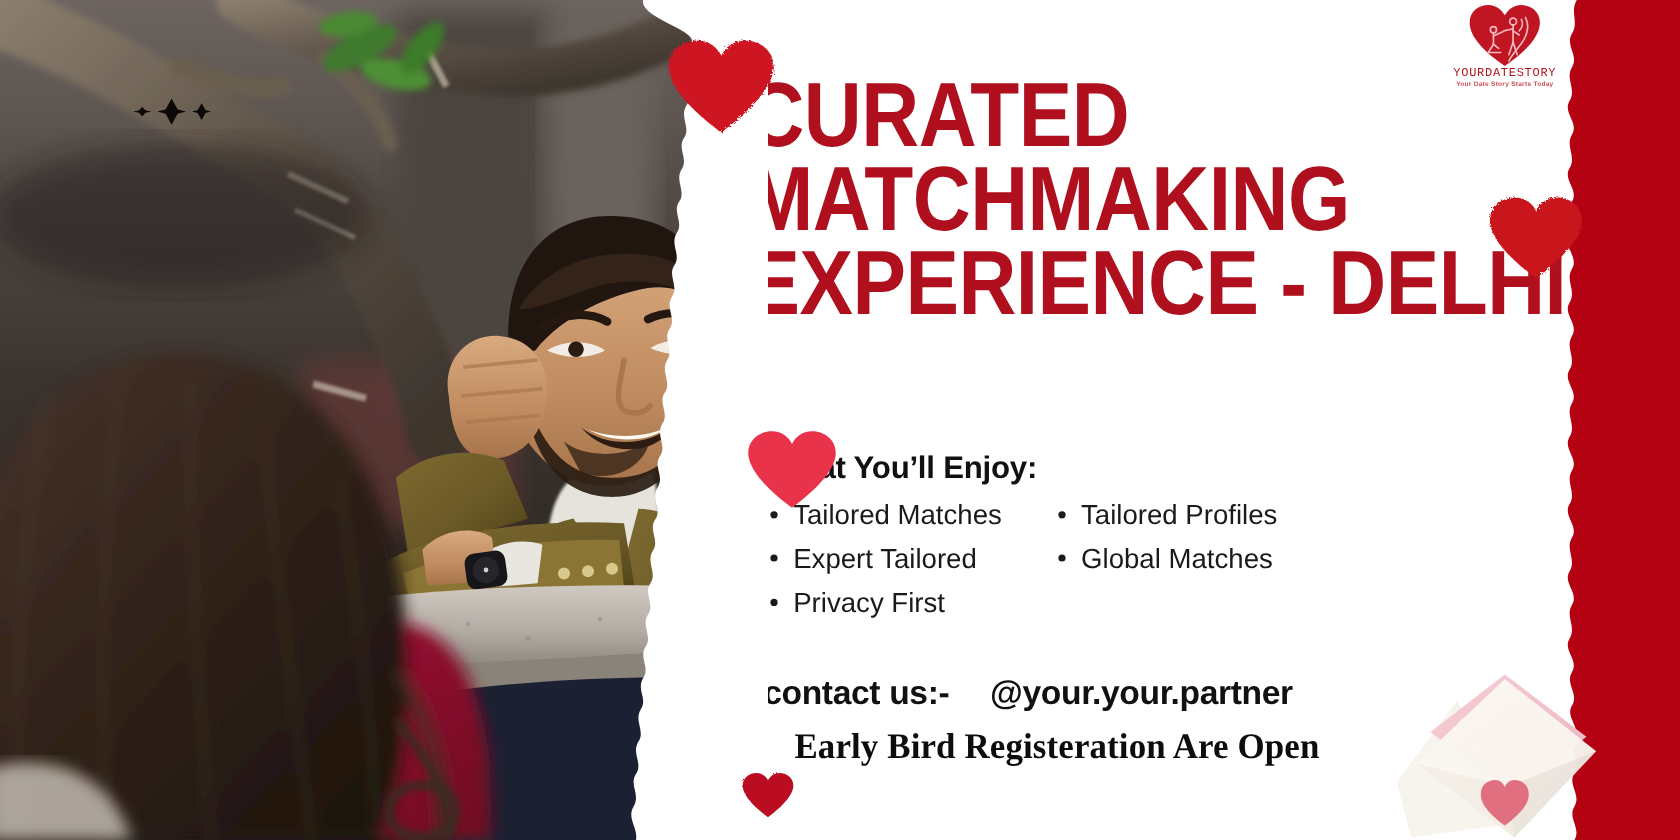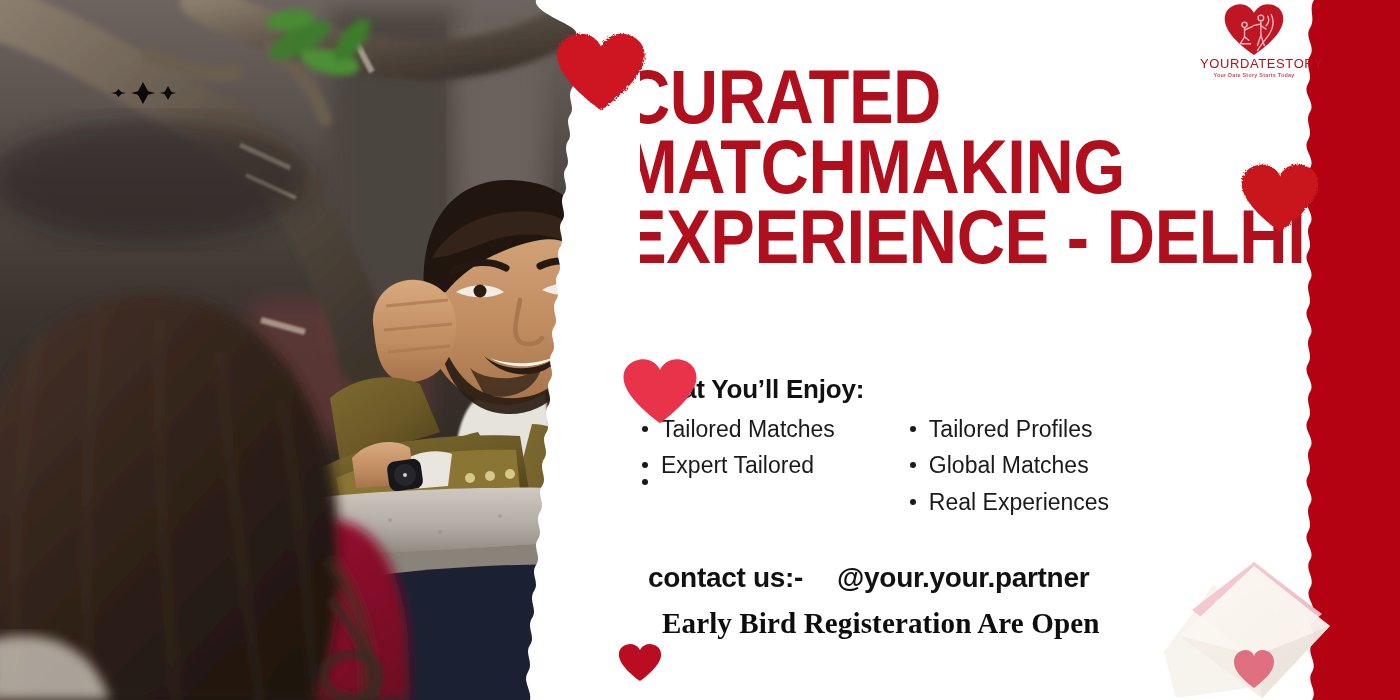--- a/index.html
+++ b/index.html
@@ -57,22 +57,22 @@
   .logo {
     position:absolute;
     right:92px;
     top:2px;
     width:108px;
     text-align:center;
     z-index:9;
   }
   .logo-mark { width:62px; height:56px; display:block; margin:0 auto; }
   .logo-name {
-    font-family:Liberation Sans, sans-serif;
-    font-size:13px;
+    font-family:Liberation Mono, monospace;
+    font-size:10px;
     letter-spacing:0.6px;
     color:#b5121b;
     font-weight:400;
     margin-top:-2px;
   }
   .logo-tag {
     font-family:"Liberation Sans", sans-serif;
     font-size:5.4px;
     letter-spacing:0.25px;
     color:#c8505a;
@@ -104,21 +104,21 @@
   }
   .enjoy-title {
     font-size:26px;
     font-weight:700;
     color:#111111;
     letter-spacing:-0.2px;
     margin-bottom:6px;
   }
   .bullets {
     display:flex;
-    gap:75px;
+    gap:47px;
     margin-top:4px;
     text-align:center;
   }
   .bul-col { list-style:none; }
   .bul-col li {
     font-size:23px;
     color:#1a1a1a;
     line-height:1.58;
     white-space:nowrap;
     display:flex;
@@ -130,21 +130,21 @@
     border-radius:50%;
     background:#1a1a1a;
     margin-right:13px;
     position:relative;
     top:-5px;
     flex:0 0 auto;
   }
 
   .contact-row {
     position:absolute;
-    left:48px;
+    left:36px;
     top:562px;
     display:flex;
     align-items:baseline;
     gap:34px;
     font-size:28px;
     font-weight:700;
     color:#111111;
     letter-spacing:-0.3px;
   }
   .earlybird {
@@ -505,35 +505,32 @@
           <li>
               <span class="dot"></span>
               <span>Tailored Matches</span>
             </li>
           <li>
               <span class="dot"></span>
               <span>Expert Tailored</span>
             </li>
           <li>
               <span class="dot"></span>
+              <span>Privacy First</span>
             </li>
         </ul>
         <ul class="bul-col">
           <li>
               <span class="dot"></span>
               <span>Tailored Profiles</span>
             </li>
           <li>
               <span class="dot"></span>
               <span>Global Matches</span>
             </li>
-          <li>
-              <span class="dot"></span>
-              <span>Real Experiences</span>
-            </li>
         </ul>
       </div>
     </div>
 
     <div class="contact-row">
       <span>contact us:-</span>
       <span>@your.your.partner</span>
     </div>
     <div class="earlybird">Early Bird Registeration Are Open</div>
 

